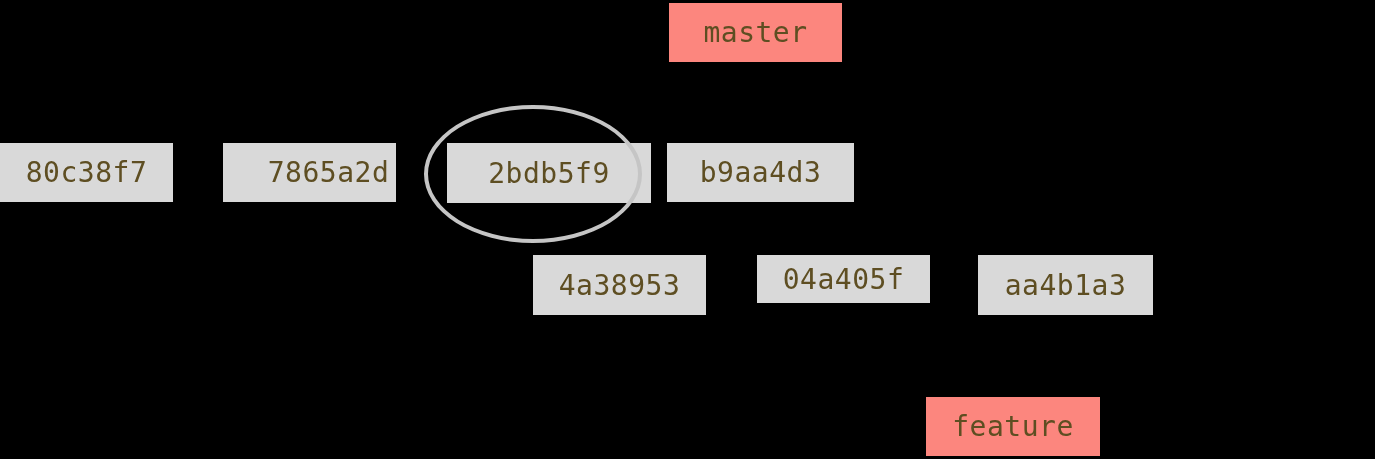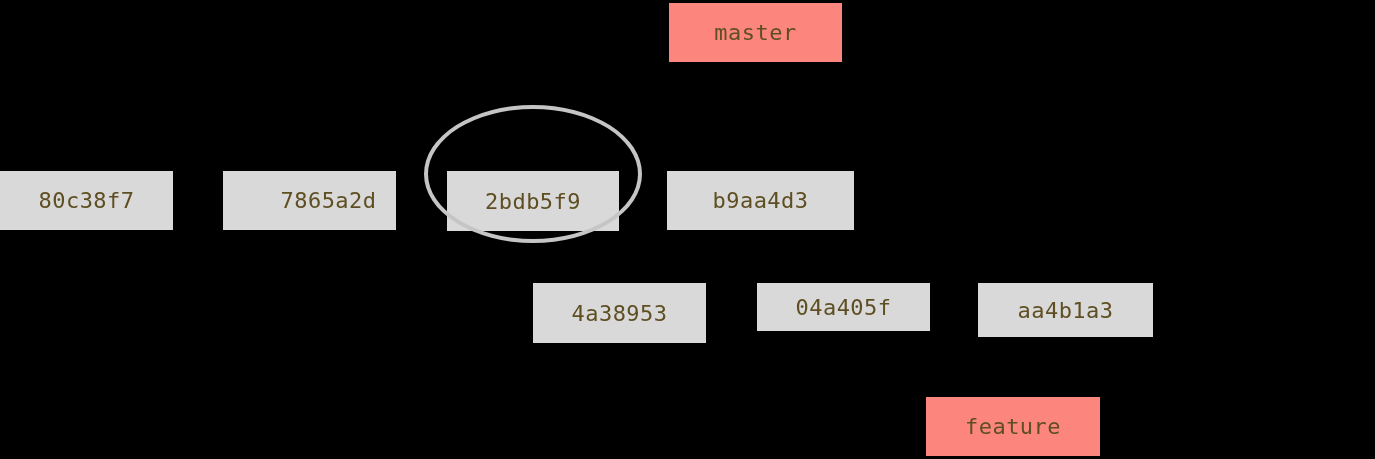--- a/index.html
+++ b/index.html
@@ -14,35 +14,35 @@
     position:relative;
     width:1375px;height:459px;
     background:var(--bg);
     overflow:hidden;
     font-family:"DejaVu Sans Mono","Liberation Mono",monospace;
   }
   .node{
     position:absolute;
     box-sizing:border-box;
     display:flex;align-items:center;justify-content:center;
-    font-size:22px;
+    font-size:28px;
     color:var(--text);
     letter-spacing:0.5px;
   }
-  .commit{background:var(--node-fill);margin-top:28px;}
+  .commit{background:var(--node-fill);}
   .branch{background:var(--branch-fill);}
   
   .n-80c38f7{left:0px;   top:143px; width:173px; height:59px;}
   .n-7865a2d{left:223px; top:143px; width:173px; height:59px;padding-left:38px;}
-  .n-2bdb5f9{left:447px; top:143px; width:172px; height:60px;}
+  .n-2bdb5f9{left:447px; top:143px; width:204px; height:60px;}
   .n-b9aa4d3{left:667px; top:143px; width:187px; height:59px;}
   
   .n-4a38953{left:533px; top:255px; width:173px; height:60px;text-align:right;}
   .n-04a405f{left:757px; top:255px; width:173px; height:48px;}
-  .n-aa4b1a3{left:978px; top:255px; width:175px; height:54px;}
+  .n-aa4b1a3{left:978px; top:255px; width:175px; height:60px;}
   
   .n-master {left:669px; top:3px;   width:173px; height:59px;}
   .n-feature{left:926px; top:397px; width:174px; height:59px;}
   
   .ellipse{
     position:absolute;
     box-sizing:border-box;
     left:424px; top:105px; width:218px; height:138px;
     border:4px solid var(--ring);
     border-radius:50%;

